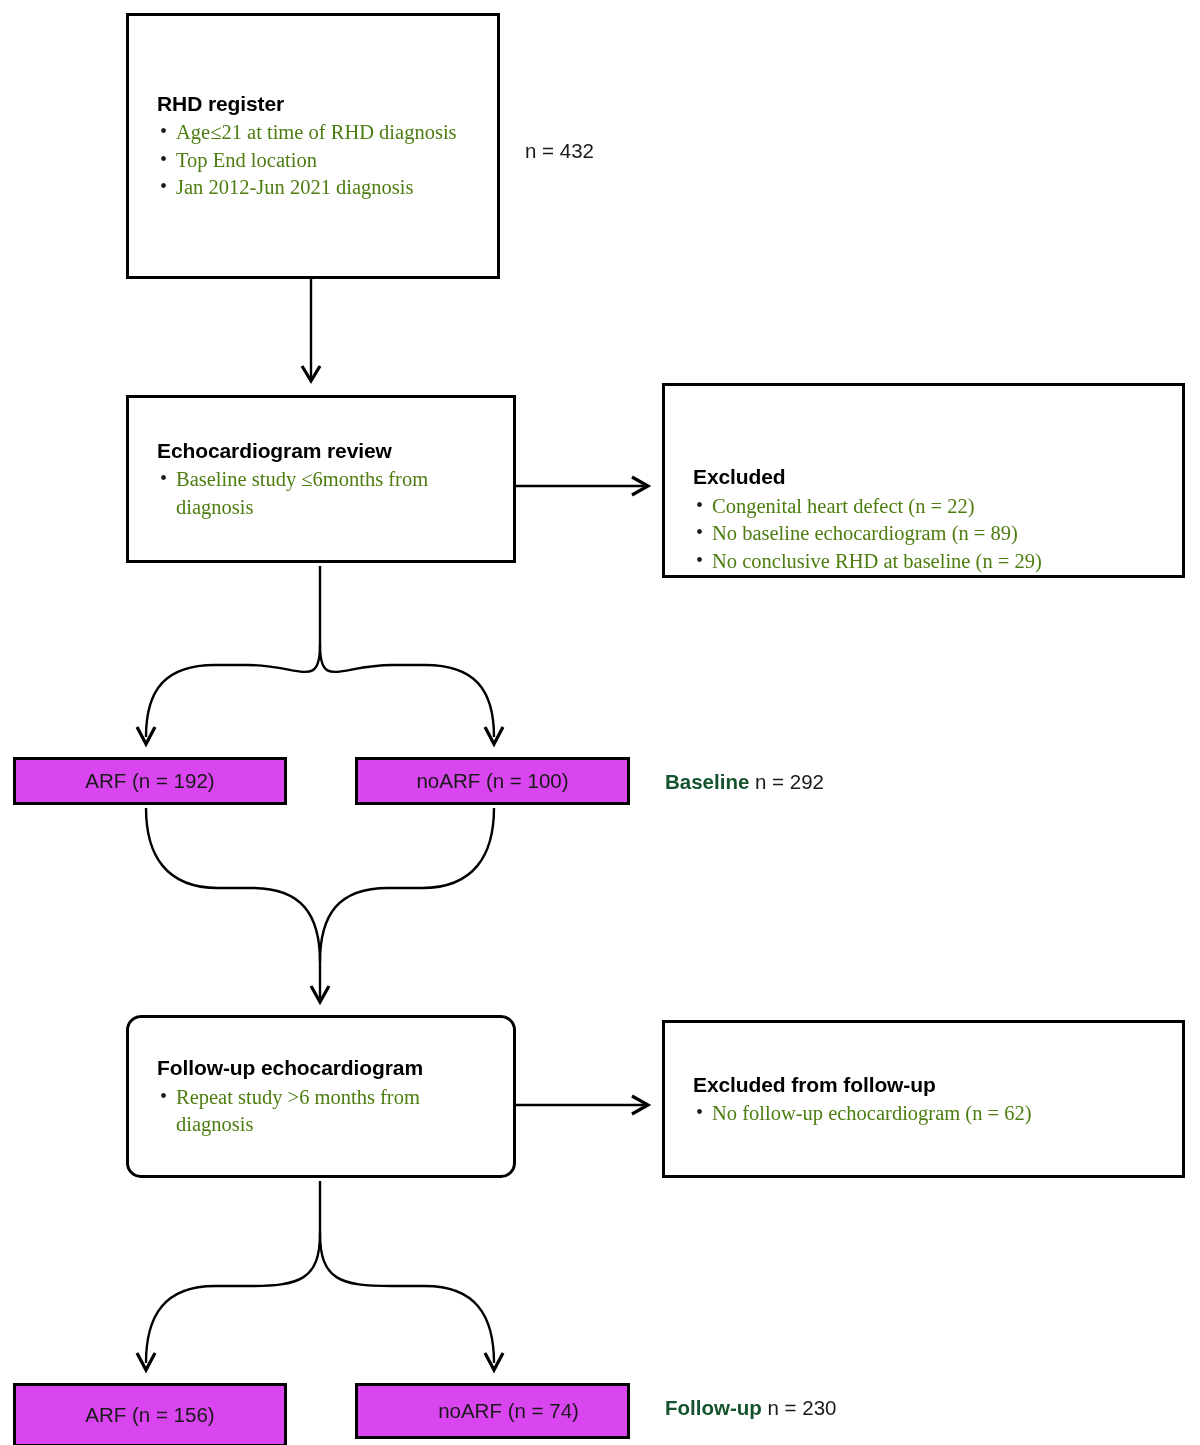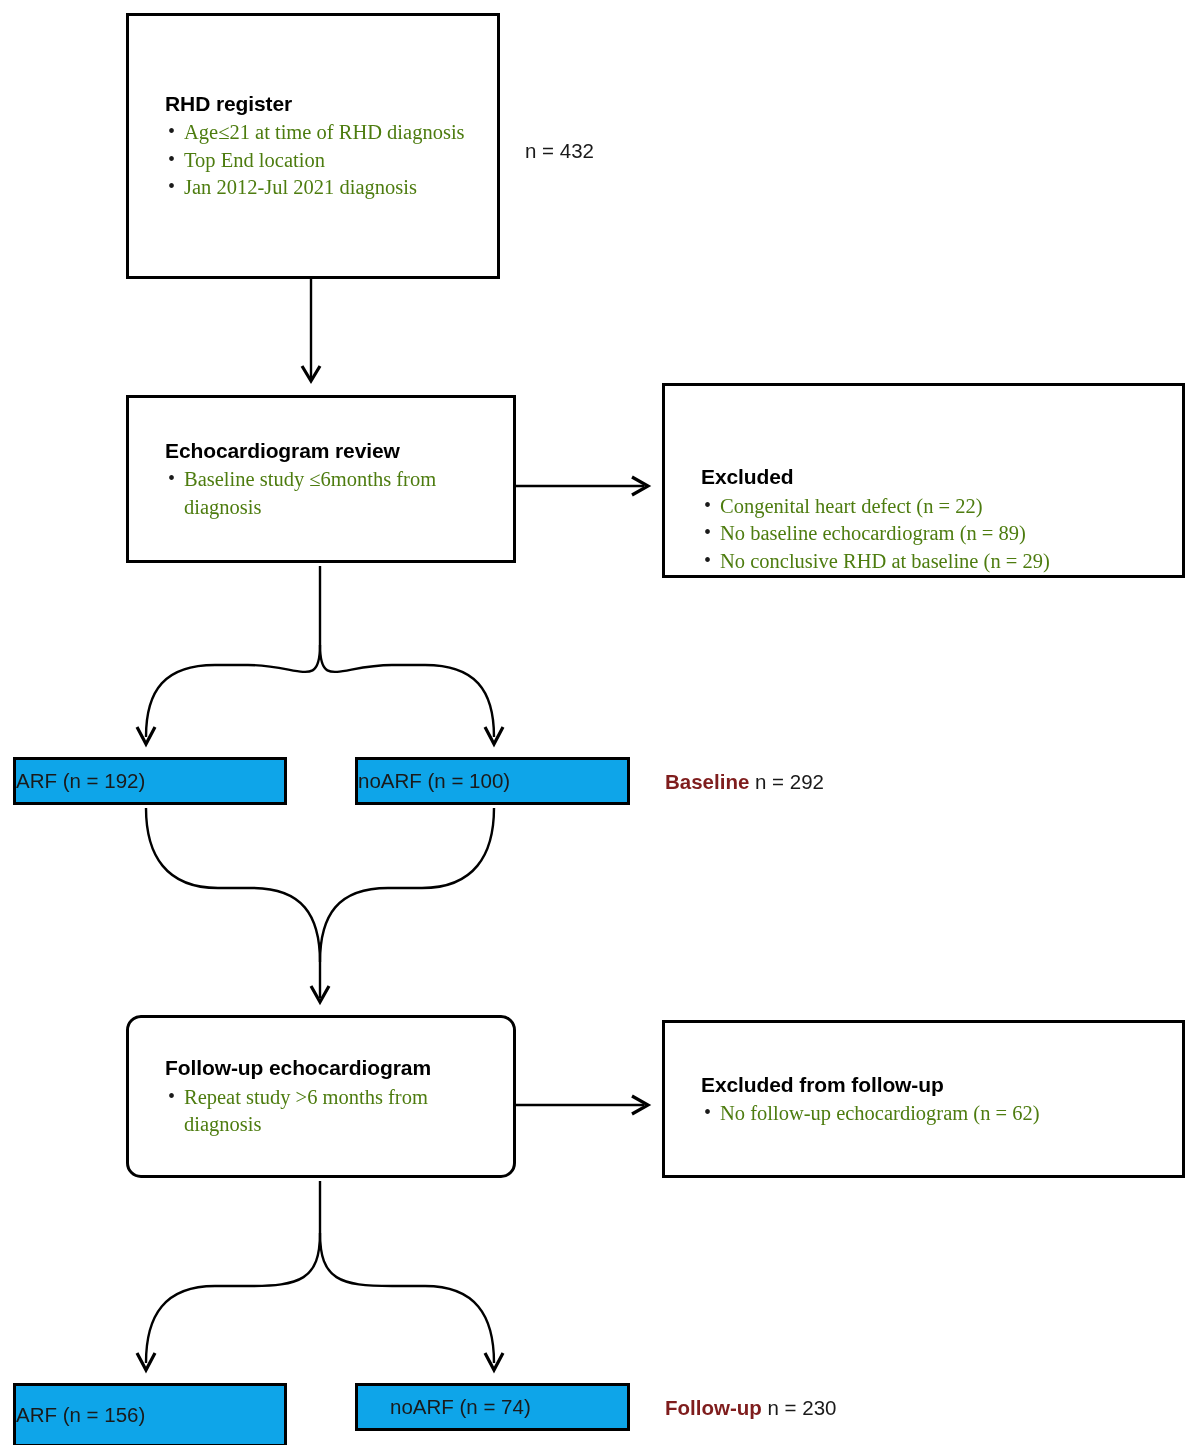--- a/index.html
+++ b/index.html
@@ -30,21 +30,20 @@
     position: absolute;
     box-sizing: border-box;
     border: 3px solid #000000;
     background: #ffffff;
     display: flex;
     flex-direction: column;
     justify-content: center;
   }
   .node-inner {
     padding: 0 28px;
-    margin-left: 8px;
   }
   .node-title {
     font-weight: bold;
     font-size: 21px;
     line-height: 1.30;
     letter-spacing: -0.1px;
     margin: 0 0 2px 0;
     color: #000000;
   }
   .bullets {
@@ -65,36 +64,36 @@
     position: absolute;
     left: 3px;
     top: -1px;
     font-size: 20px;
     color: #1a1a1a;
   }
   .pill {
     position: absolute;
     box-sizing: border-box;
     border: 3px solid #000000;
-    background: #0ea5e9;
+    background: #d946ef;
     display: flex;
     align-items: center;
-    justify-content: flex-start;
+    justify-content: center;
     font-size: 20.5px;
     color: #1a1a1a;
   }
   .side-label {
     position: absolute;
     font-size: 20.5px;
     color: #1a1a1a;
     white-space: nowrap;
   }
   .side-label .strong {
     font-weight: bold;
-    color: #7f1d1d;
+    color: #14532d;
   }
 </style>
 </head>
 <body>
 
 <div id="flowchart">
 
   <svg id="connectors" viewBox="0 0 1200 1445">
     <g fill="none" stroke="#000000" stroke-width="2.4">
 
@@ -125,21 +124,21 @@
       <path d="M485,1353 L494,1370 L503,1353" stroke-width="3.2"></path>
     </g>
   </svg>
 
   <div class="node" style="left:126px; top:13px; width:374px; height:266px;">
     <div class="node-inner">
       <div class="node-title">RHD register</div>
       <ul class="bullets">
         <li>Age≤21 at time of RHD diagnosis</li>
         <li>Top End location</li>
-        <li>Jan 2012-Jul 2021 diagnosis</li>
+        <li>Jan 2012-Jun 2021 diagnosis</li>
       </ul>
     </div>
   </div>
   <div class="side-label" style="left:525px; top:139px;">
     <span>n = 432</span>
   </div>
 
   <div class="node" style="left:126px; top:395px; width:390px; height:168px;">
     <div class="node-inner">
       <div class="node-title">Echocardiogram review</div>
@@ -184,20 +183,20 @@
       <div class="node-title">Excluded from follow-up</div>
       <ul class="bullets">
         <li>No follow-up echocardiogram (n = 62)</li>
       </ul>
     </div>
   </div>
 
   <div class="pill" style="left:13px; top:1383px; width:274px; height:64px;">
     <span>ARF (n = 156)</span>
   </div>
-  <div class="pill" style="left:355px; top:1383px; width:275px; height:48px;padding-left:32px;">
+  <div class="pill" style="left:355px; top:1383px; width:275px; height:56px;padding-left:32px;">
     <span>noARF (n = 74)</span>
   </div>
   <div class="side-label" style="left:665px; top:1396px;">
     <span class="strong">Follow-up</span><span> n = 230</span>
   </div>
 
 </div>
 
 </body></html>

